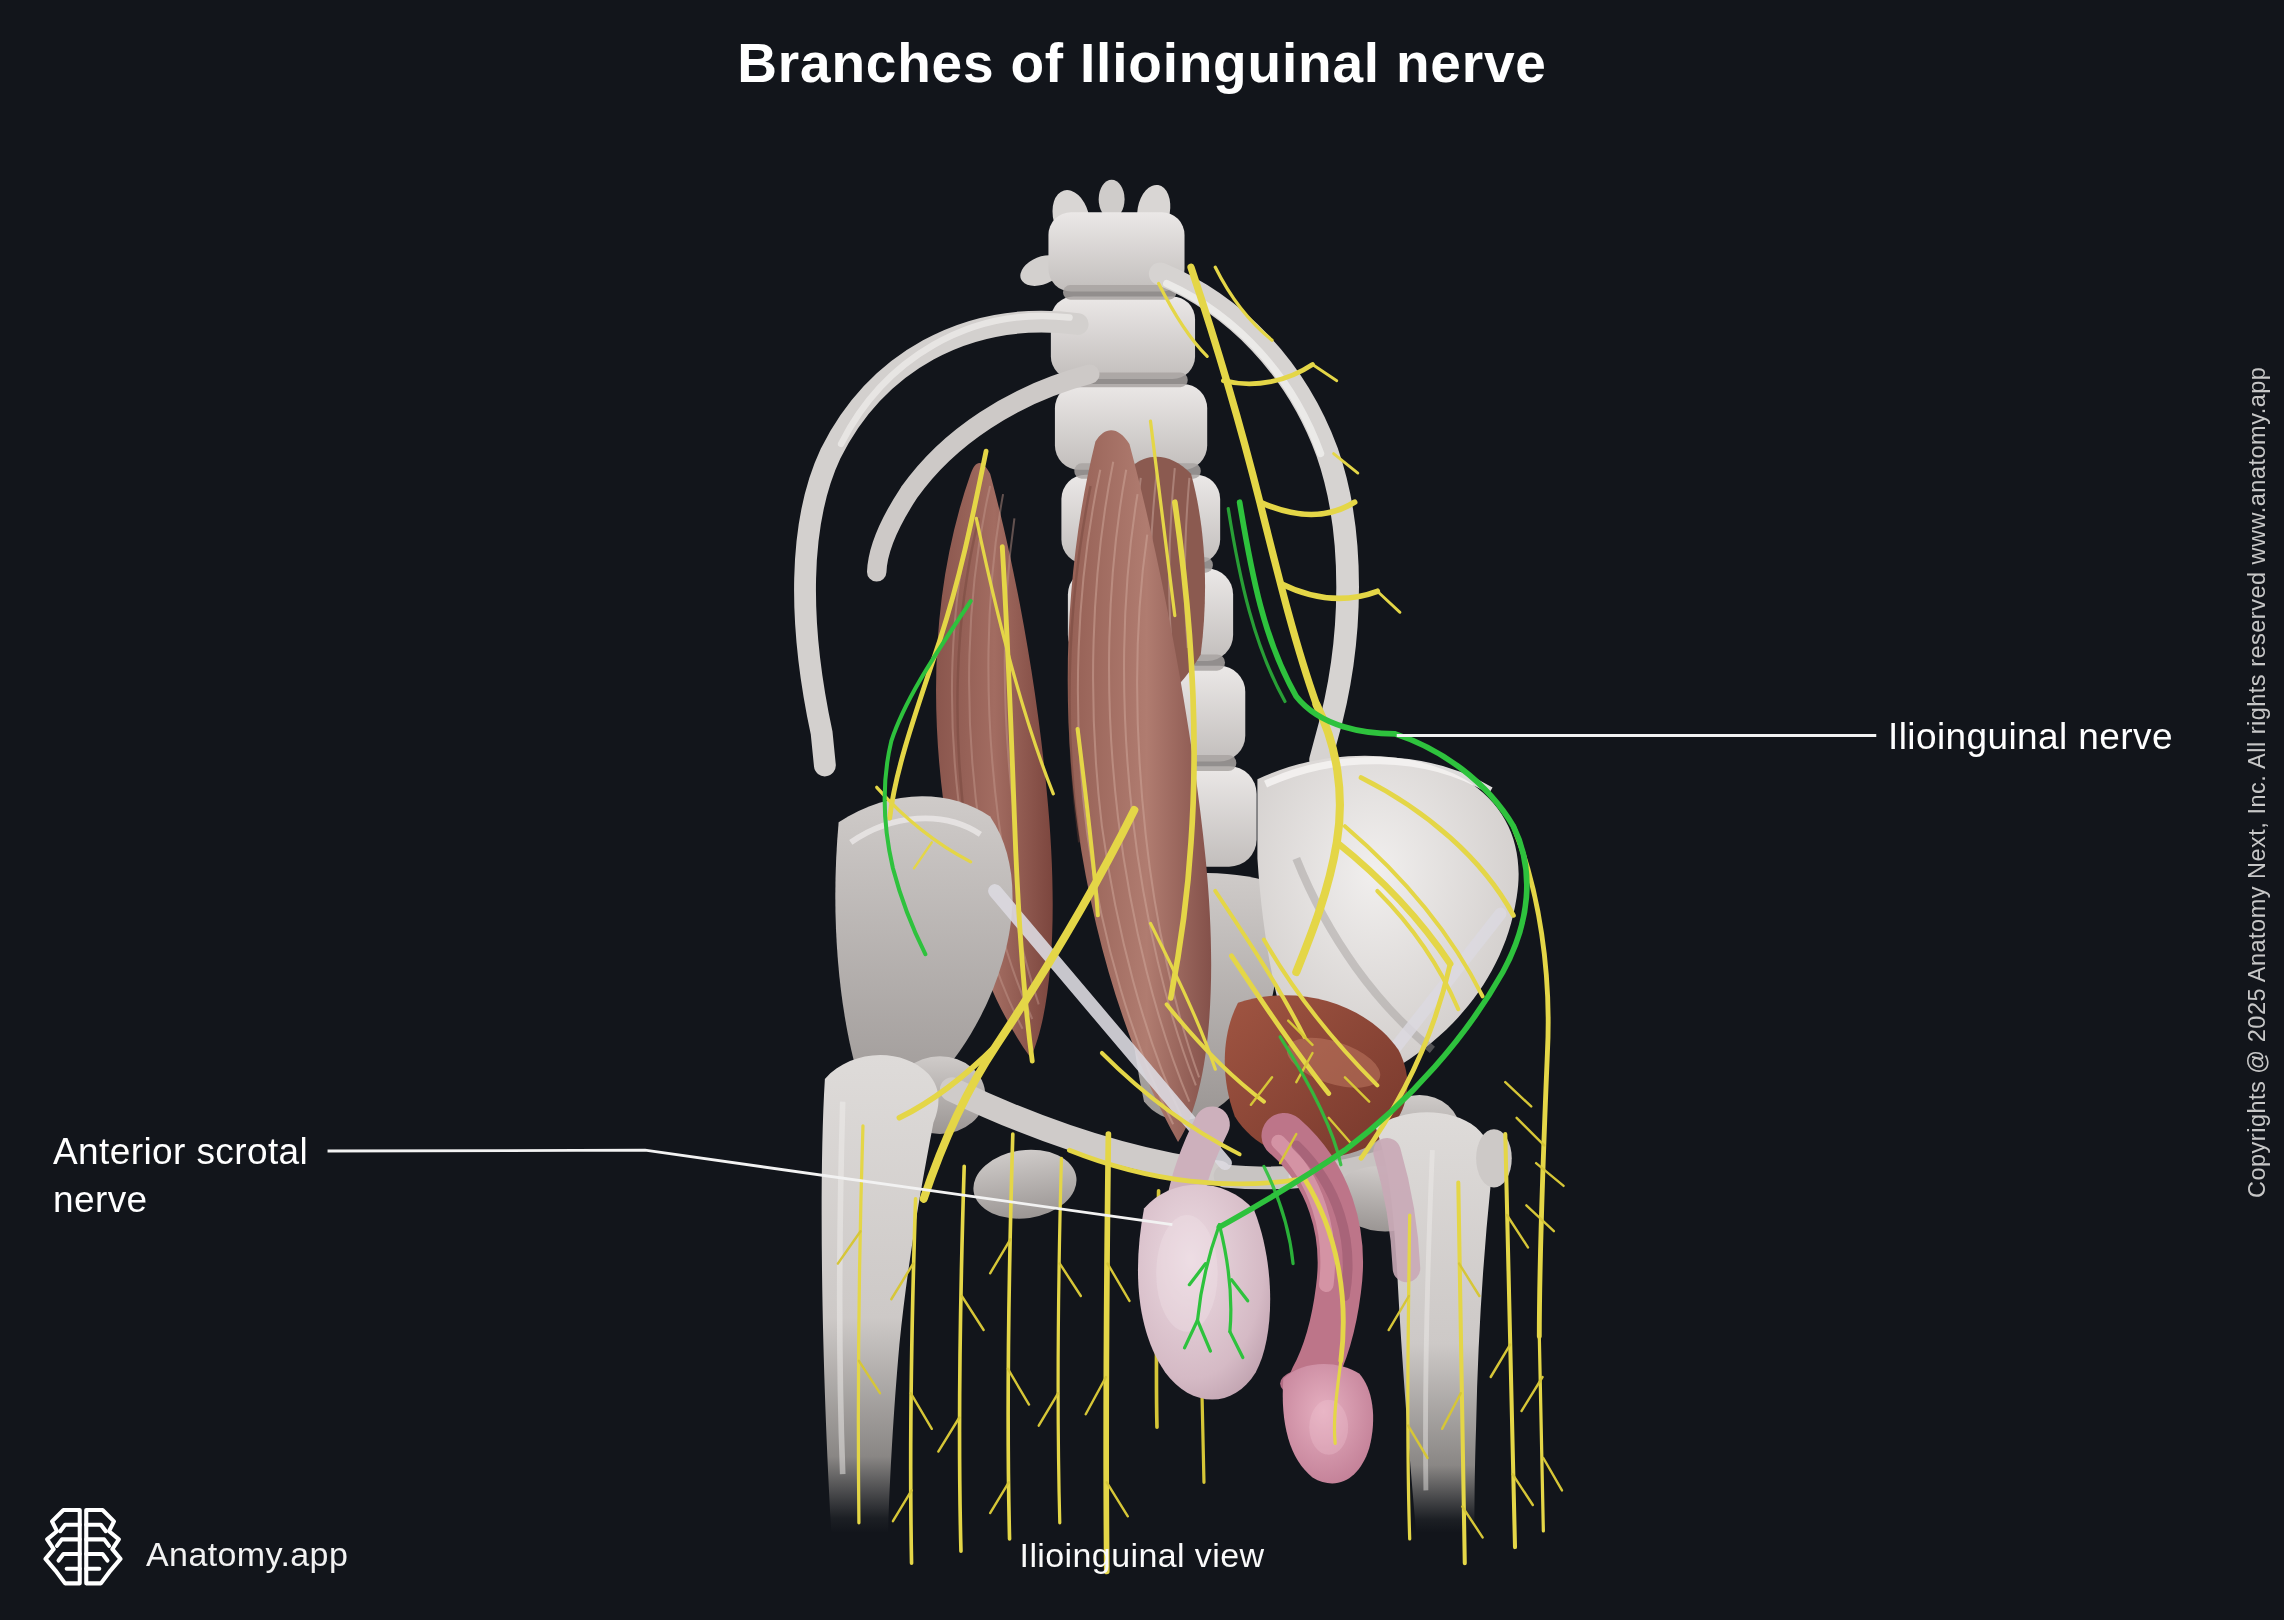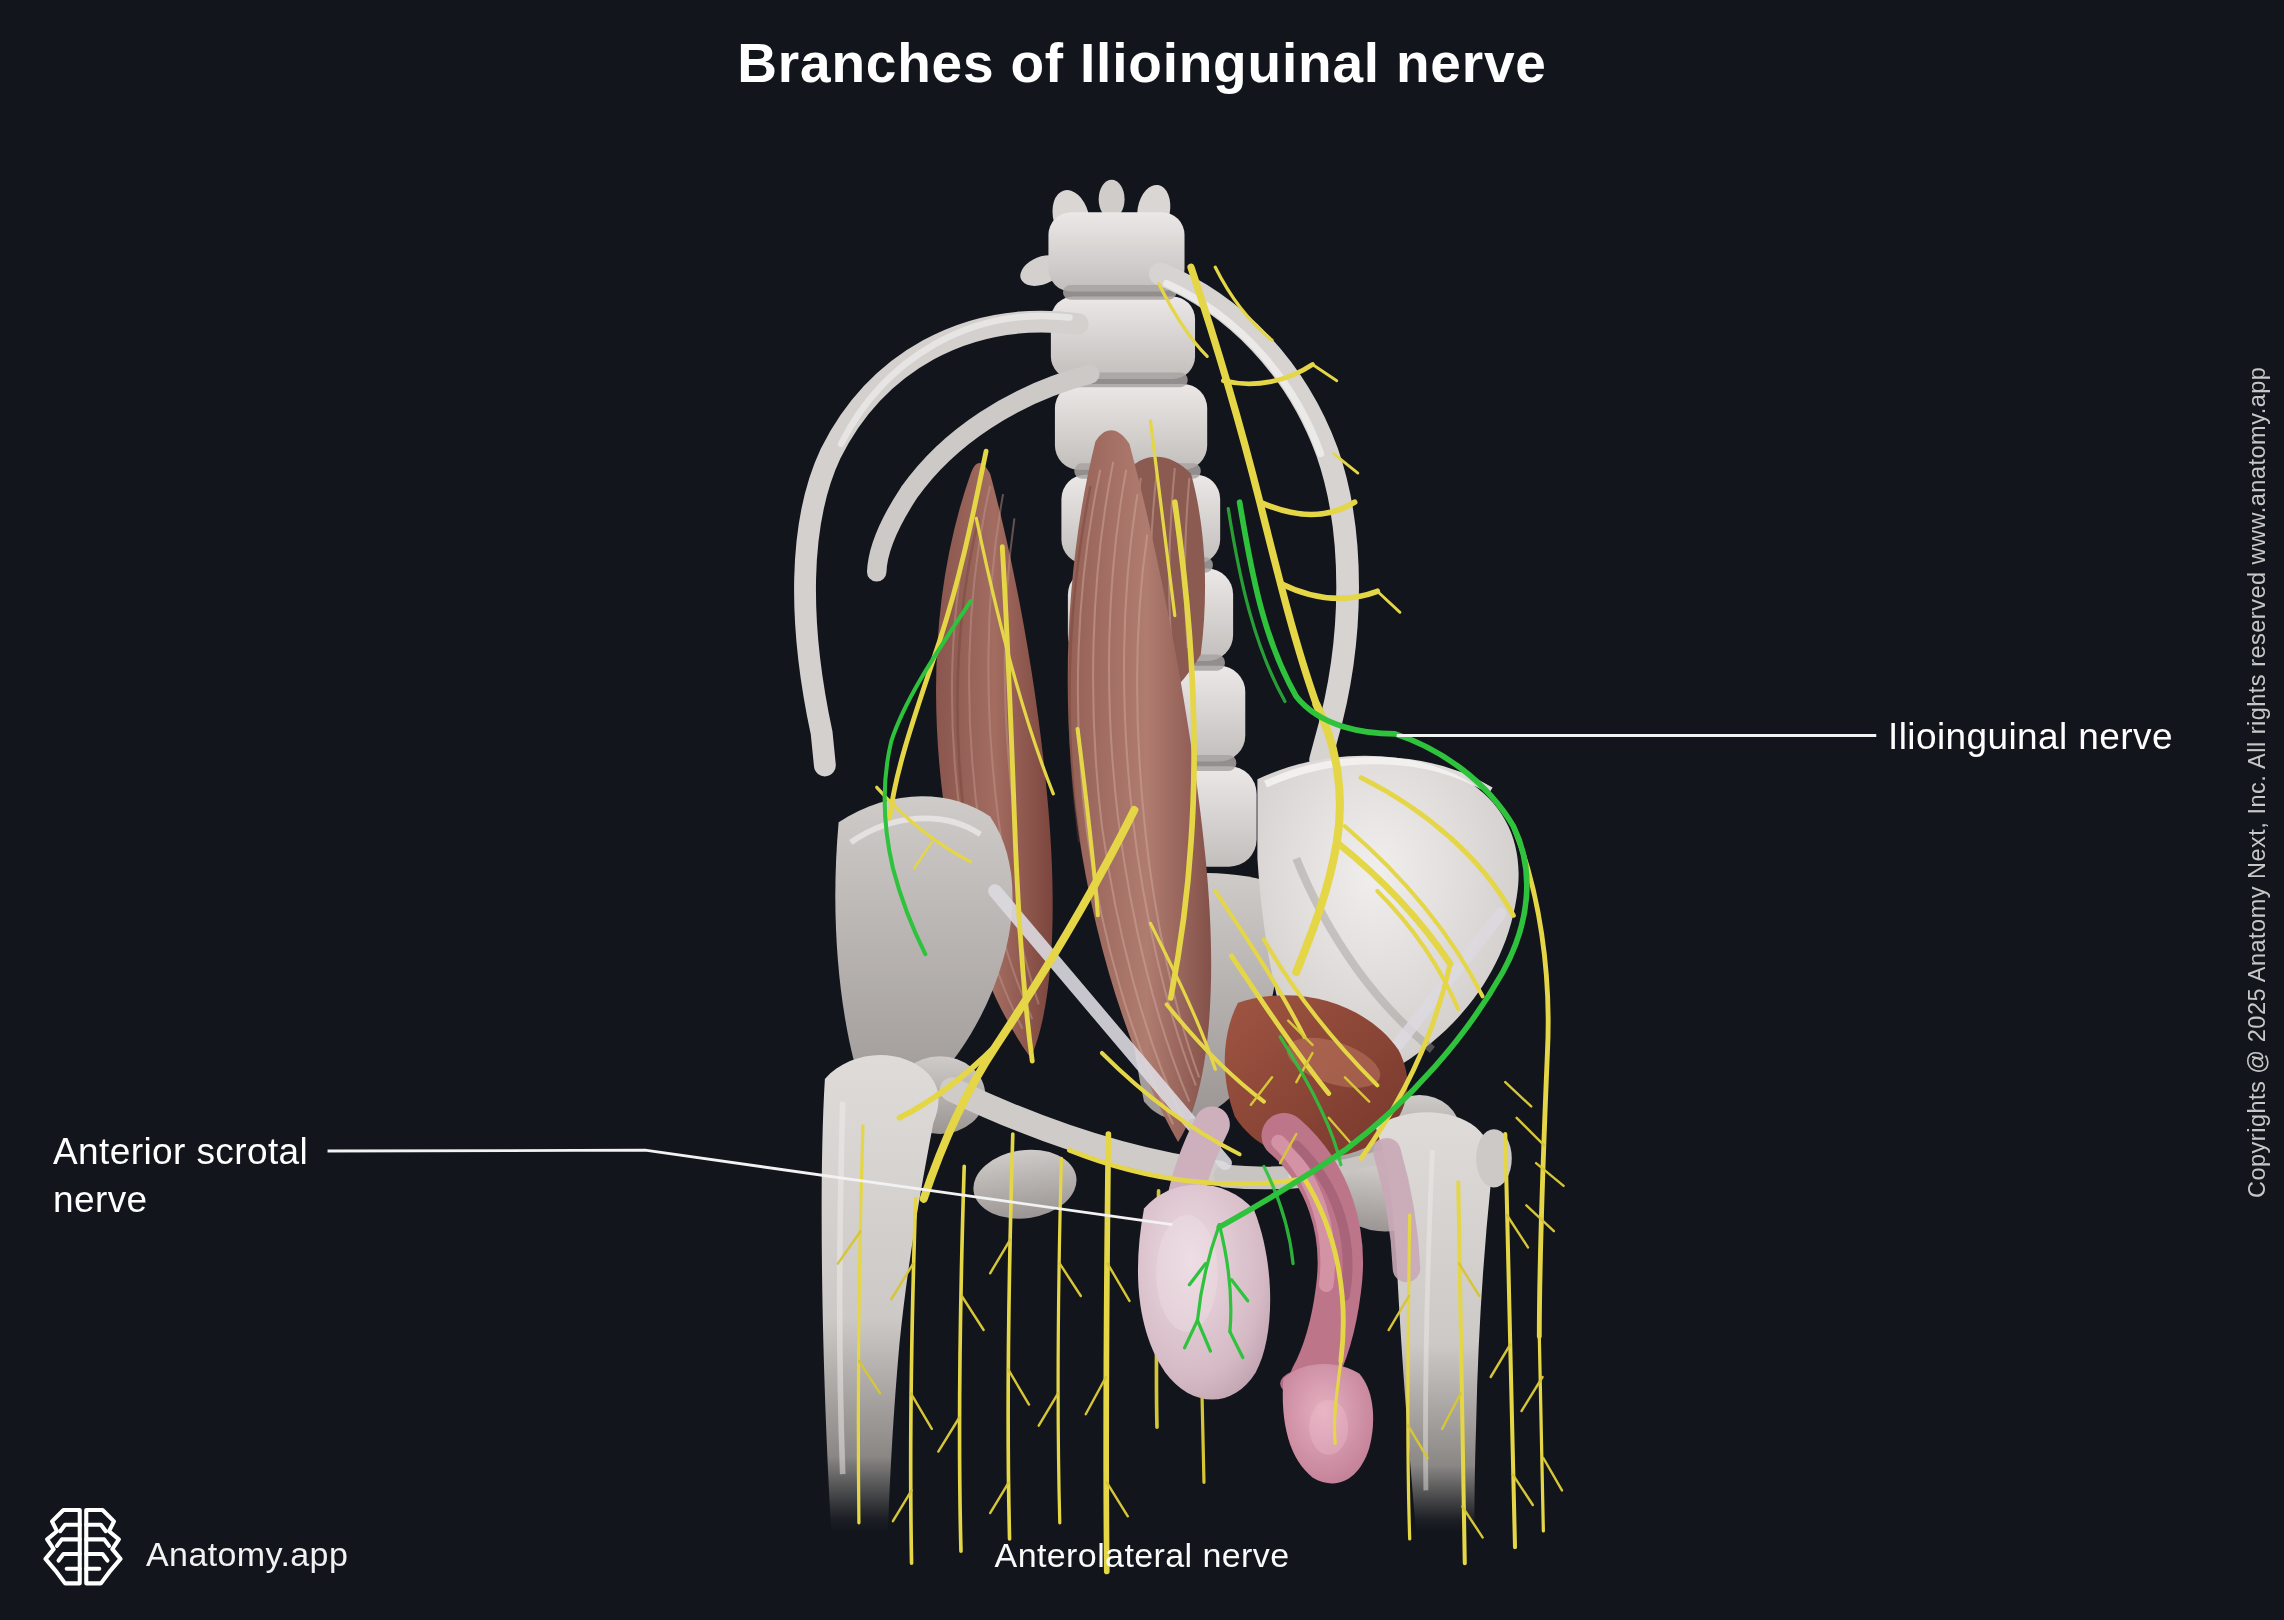--- a/index.html
+++ b/index.html
@@ -342,15 +342,15 @@
       <path d="M58,8 L78,8 L92,22 L86,34 L98,44 L90,56 L100,68 L88,82 L76,98 L58,98 Z"></path>
       <path d="M58,26 L76,26 L82,34"></path>
       <path d="M58,44 L80,44 L86,52"></path>
       <path d="M58,62 L78,62 L84,70"></path>
       <path d="M58,80 L74,80"></path>
     </g>
   </svg>
 
   <div class="footer-brand">Anatomy.app</div>
 
-  <div class="view-caption">Anterolateral nerve</div>
+  <div class="view-caption">Ilioinguinal view</div>
 </div>
 
 
 </body></html>

